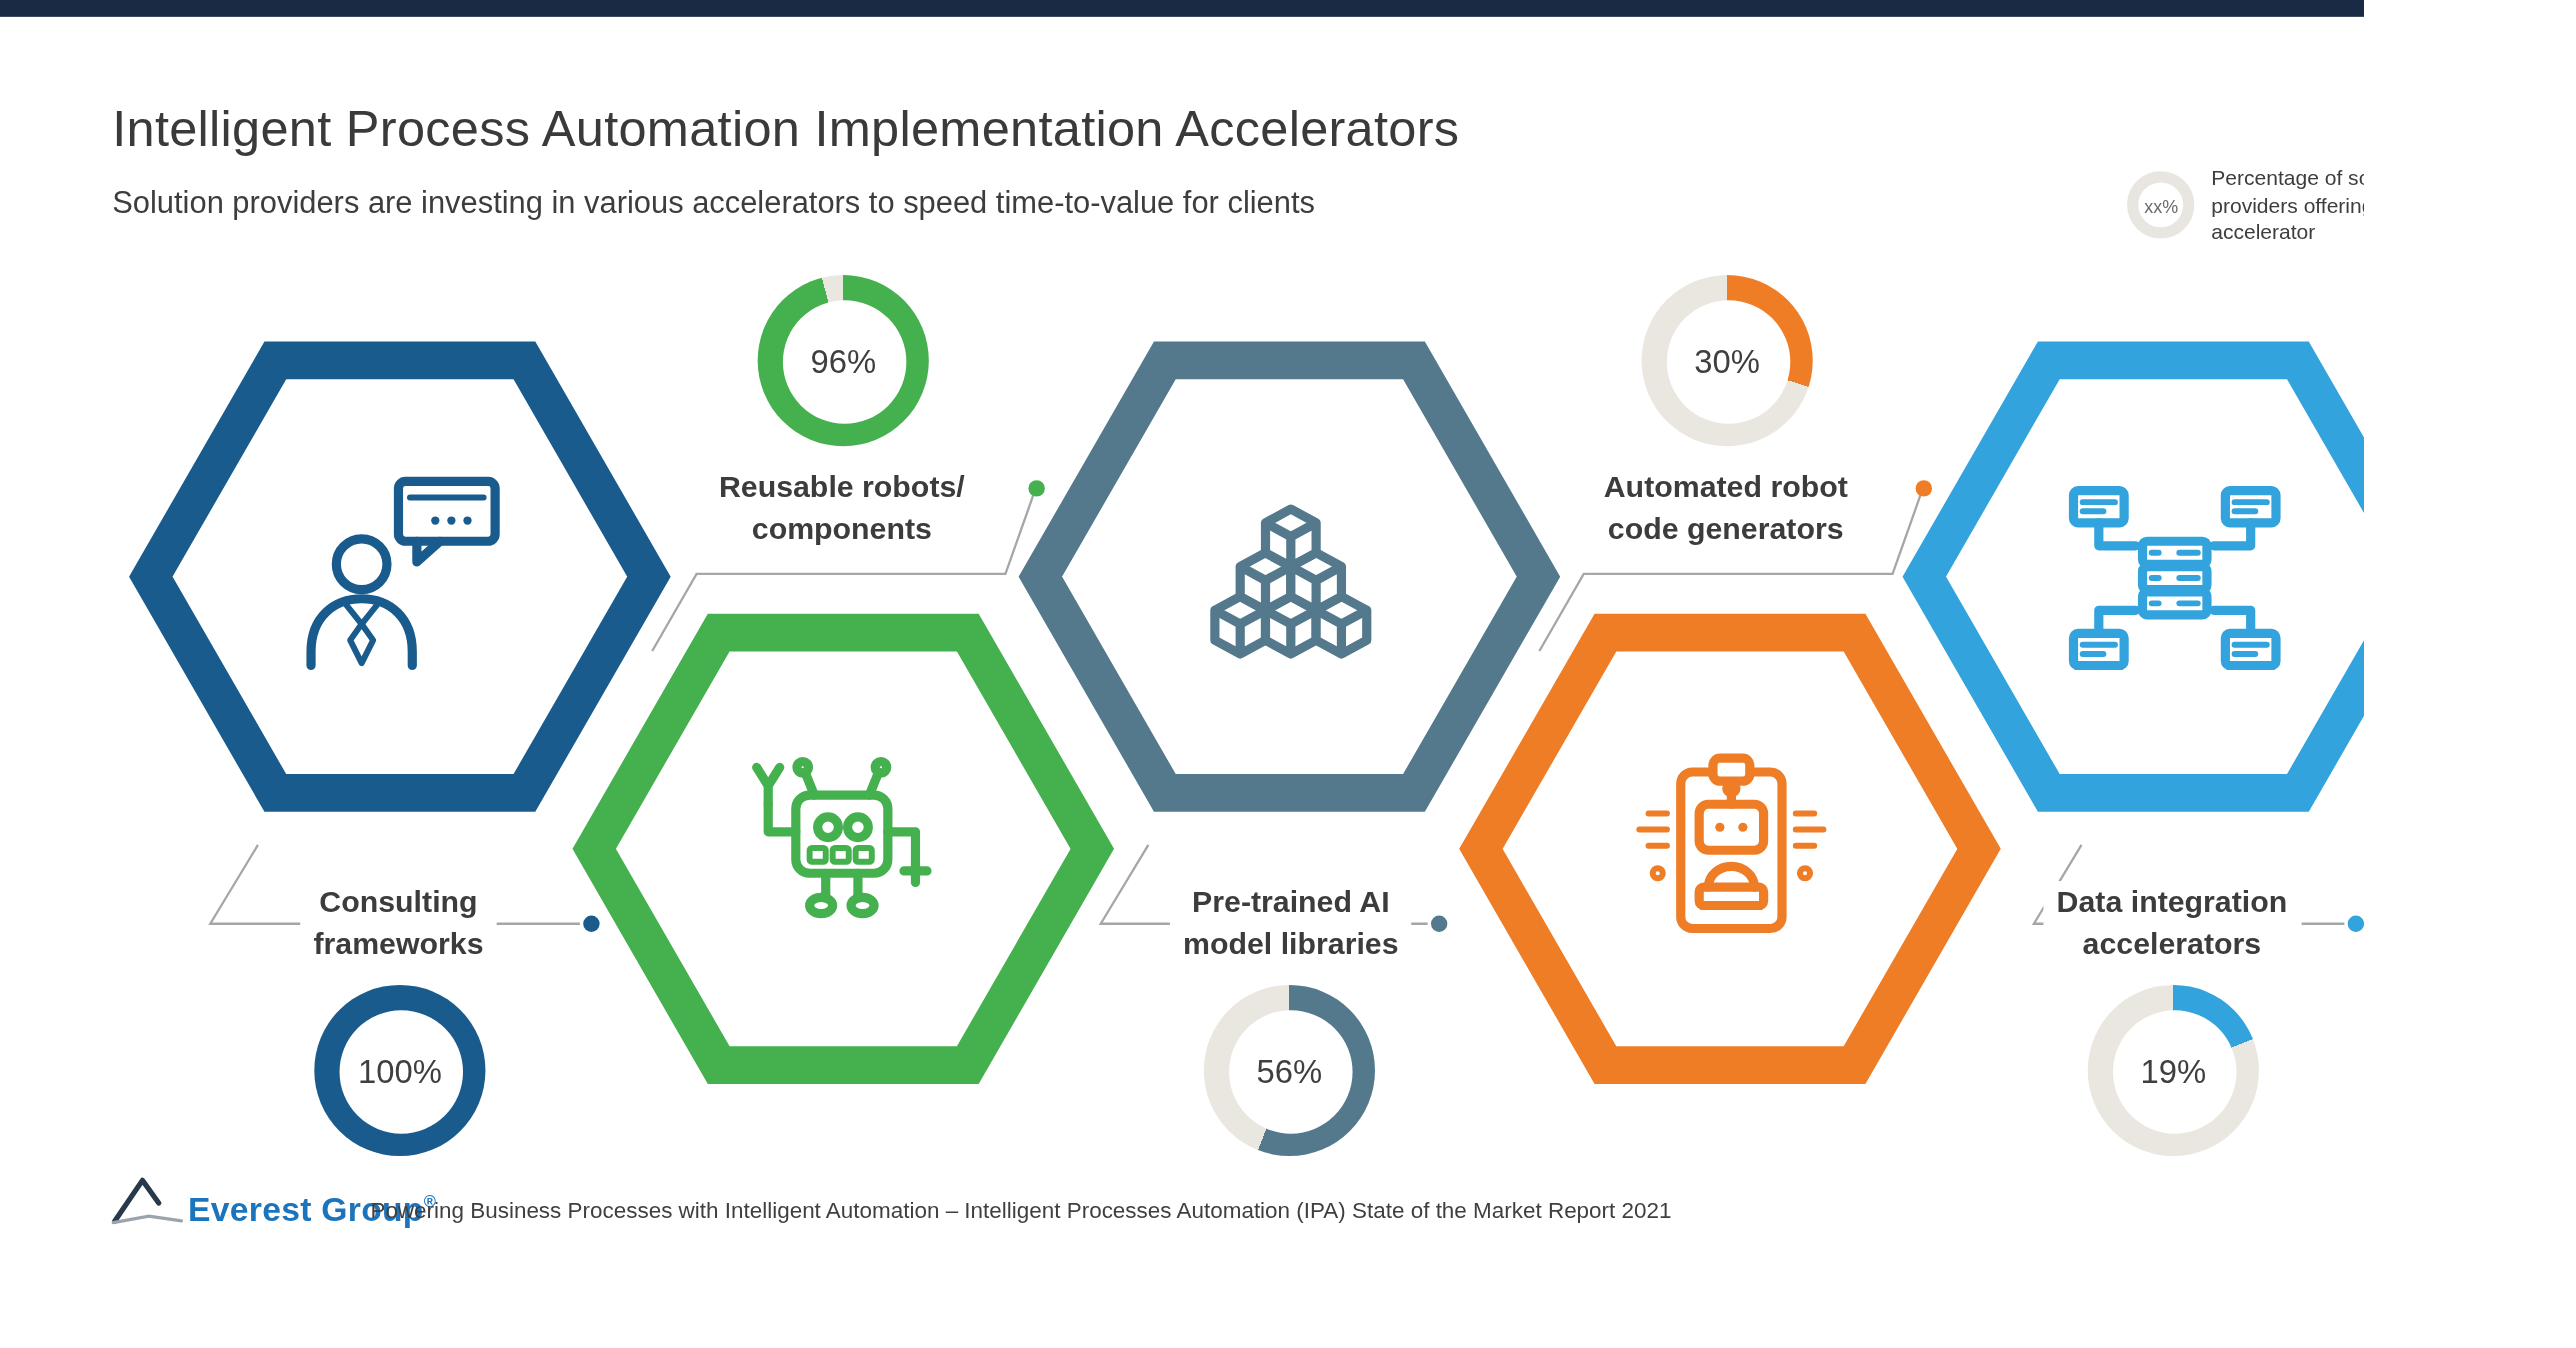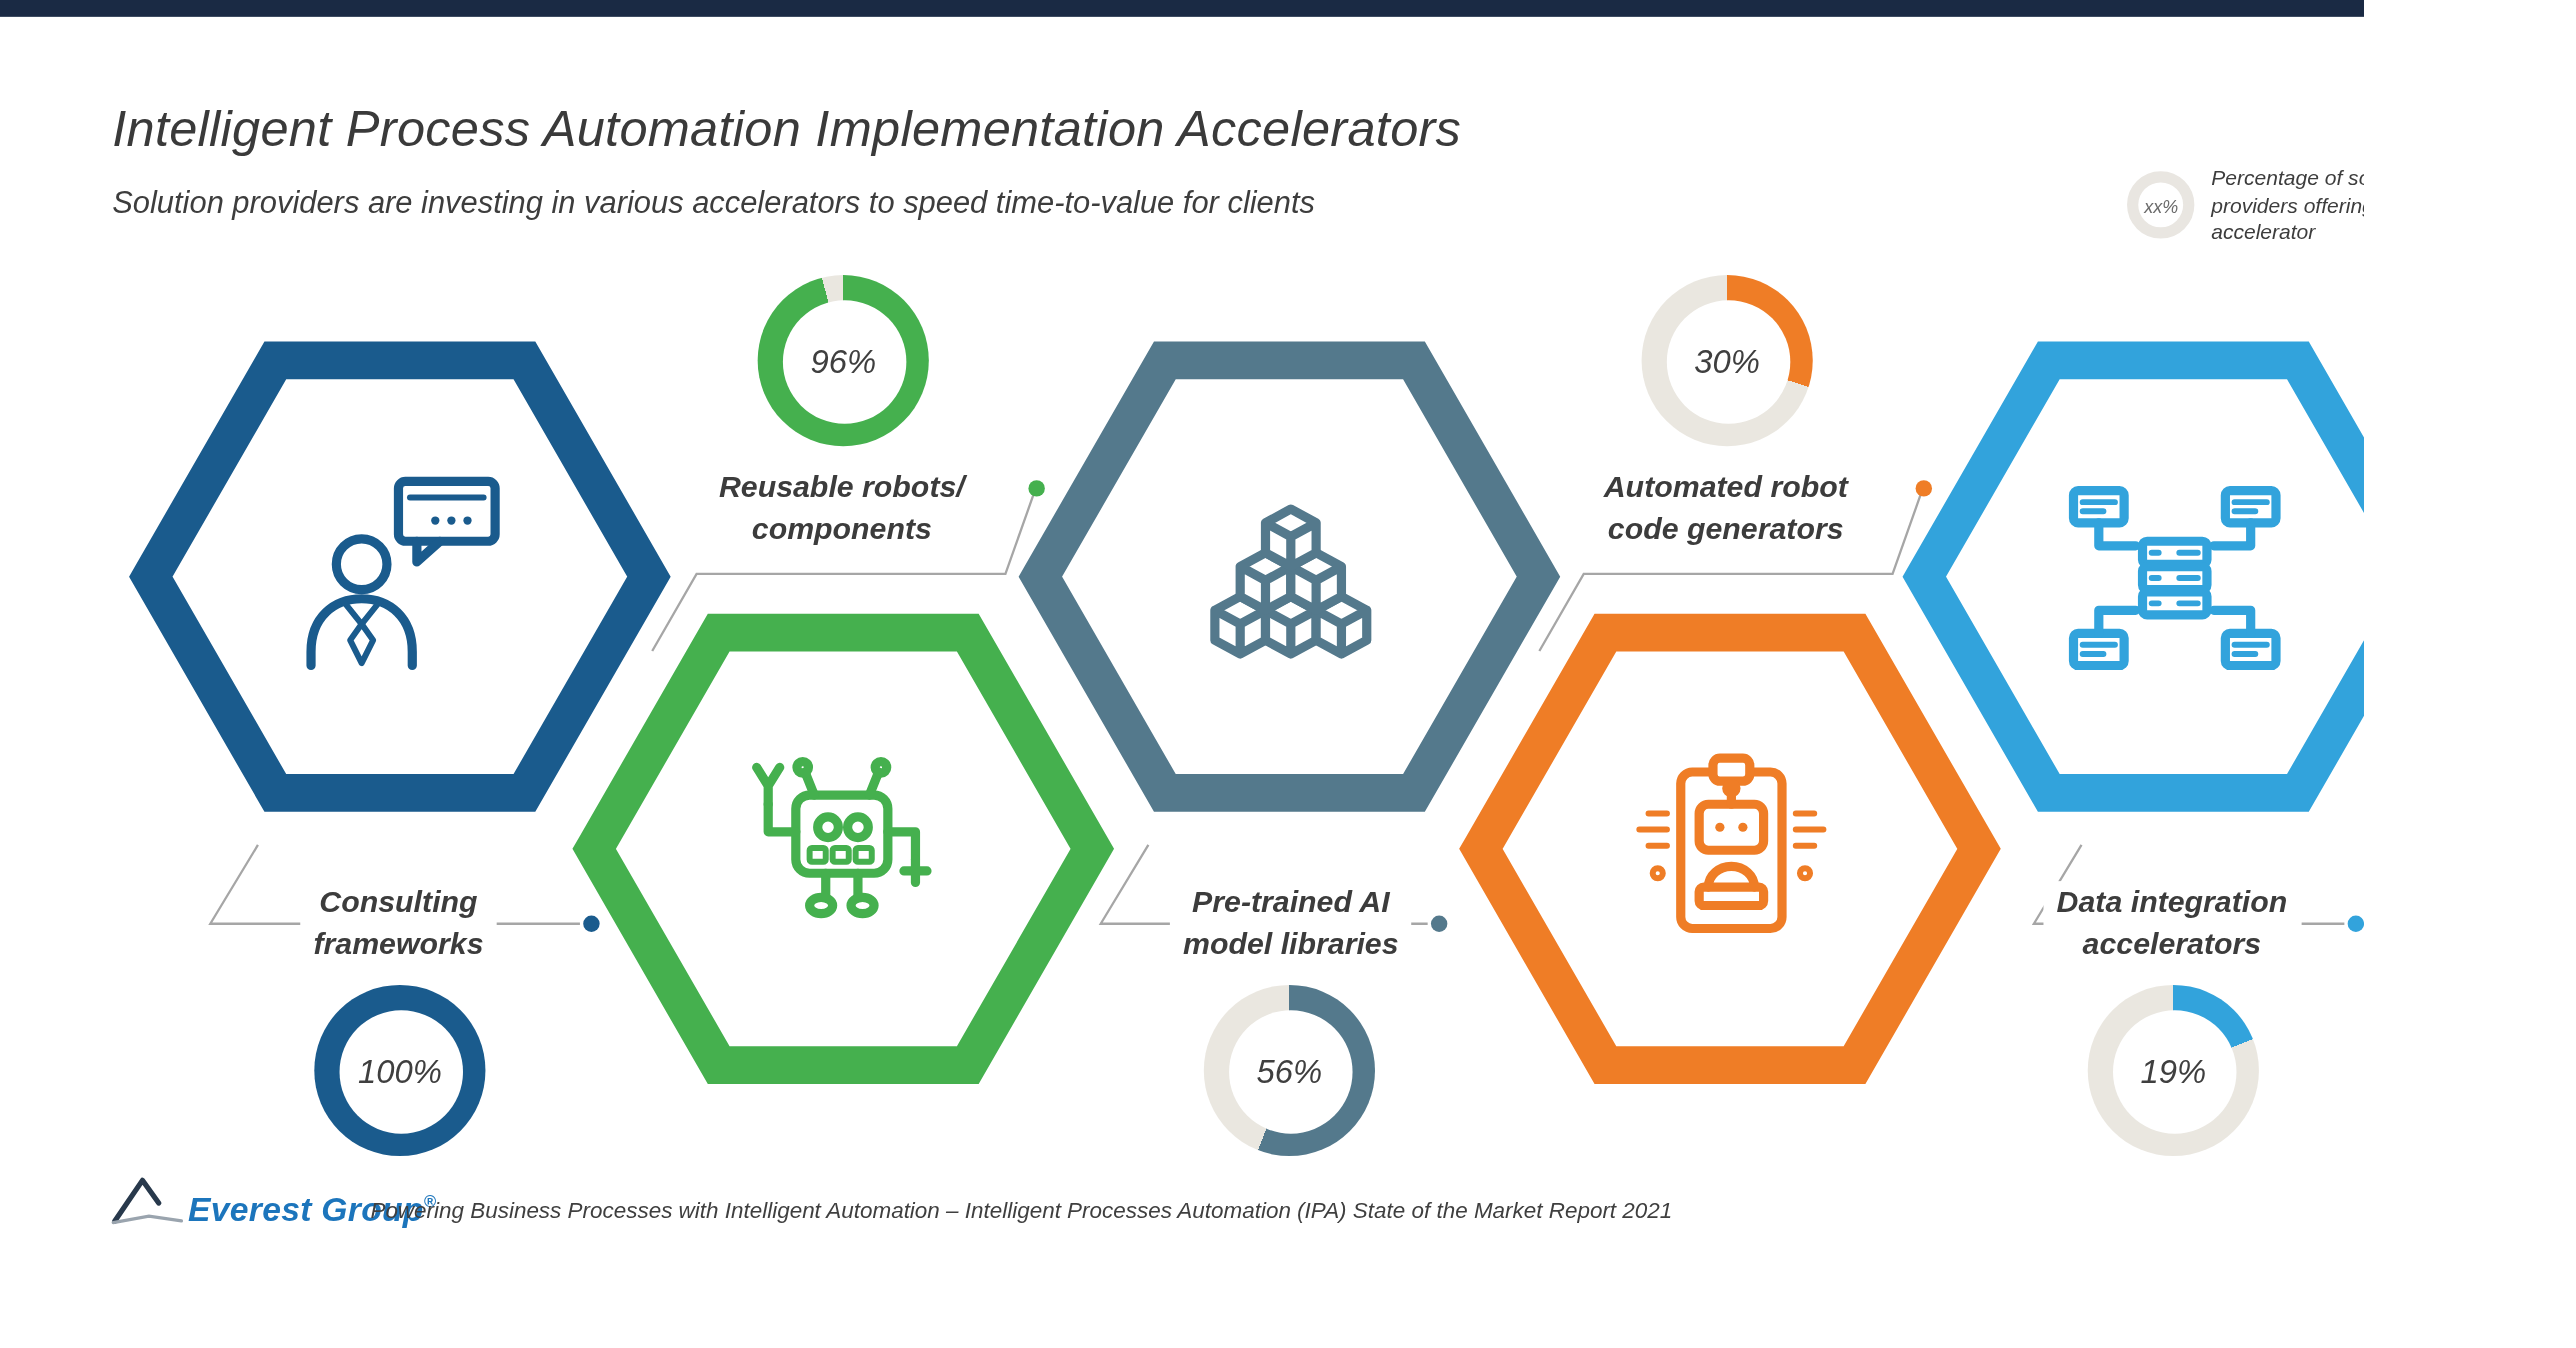--- a/index.html
+++ b/index.html
@@ -1,16 +1,16 @@
 <!DOCTYPE html>
 <html style="font-size:9.4px"><head>
 <meta charset="utf-8">
 <style>
   html,body{margin:0;padding:0;background:#ffffff;}
-  #viewport{width:2364px;height:1348px;overflow:hidden;position:relative;background:#ffffff;font-style:italic;}
+  #viewport{width:2364px;height:1348px;overflow:hidden;position:relative;background:#ffffff;}
   #stage{width:918px;height:481px;position:relative;transform:scale(2.80612);transform-origin:0 0;
          font-family:"Liberation Sans", sans-serif;color:#3D3D3D;background:#ffffff;}
   .abs{position:absolute;}
   #topbar{left:0;top:0;width:918px;height:5.9px;}
   #title{left:40px;top:36px;font-size:18px;font-weight:400;color:#3A3A3A;letter-spacing:0.1px;}
   #subtitle{left:40px;top:66px;font-size:11px;color:#3D3D3D;}
   
   #legend-donut{left:758px;top:61px;width:16.4px;height:16.4px;border:4.1px solid #E9E6E1;border-radius:50%;
                 display:flex;align-items:center;justify-content:center;background:#fff;}
   #legend-donut span{font-size:6.4px;color:#6A6A6A;}

